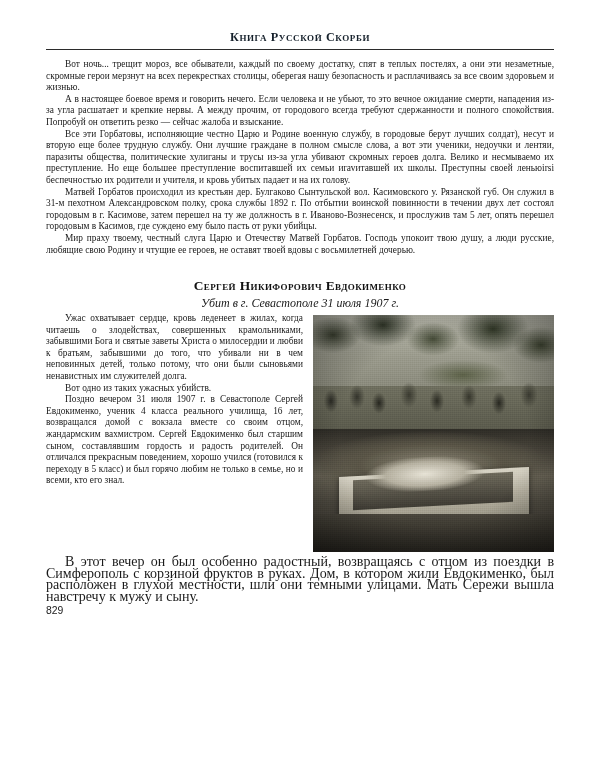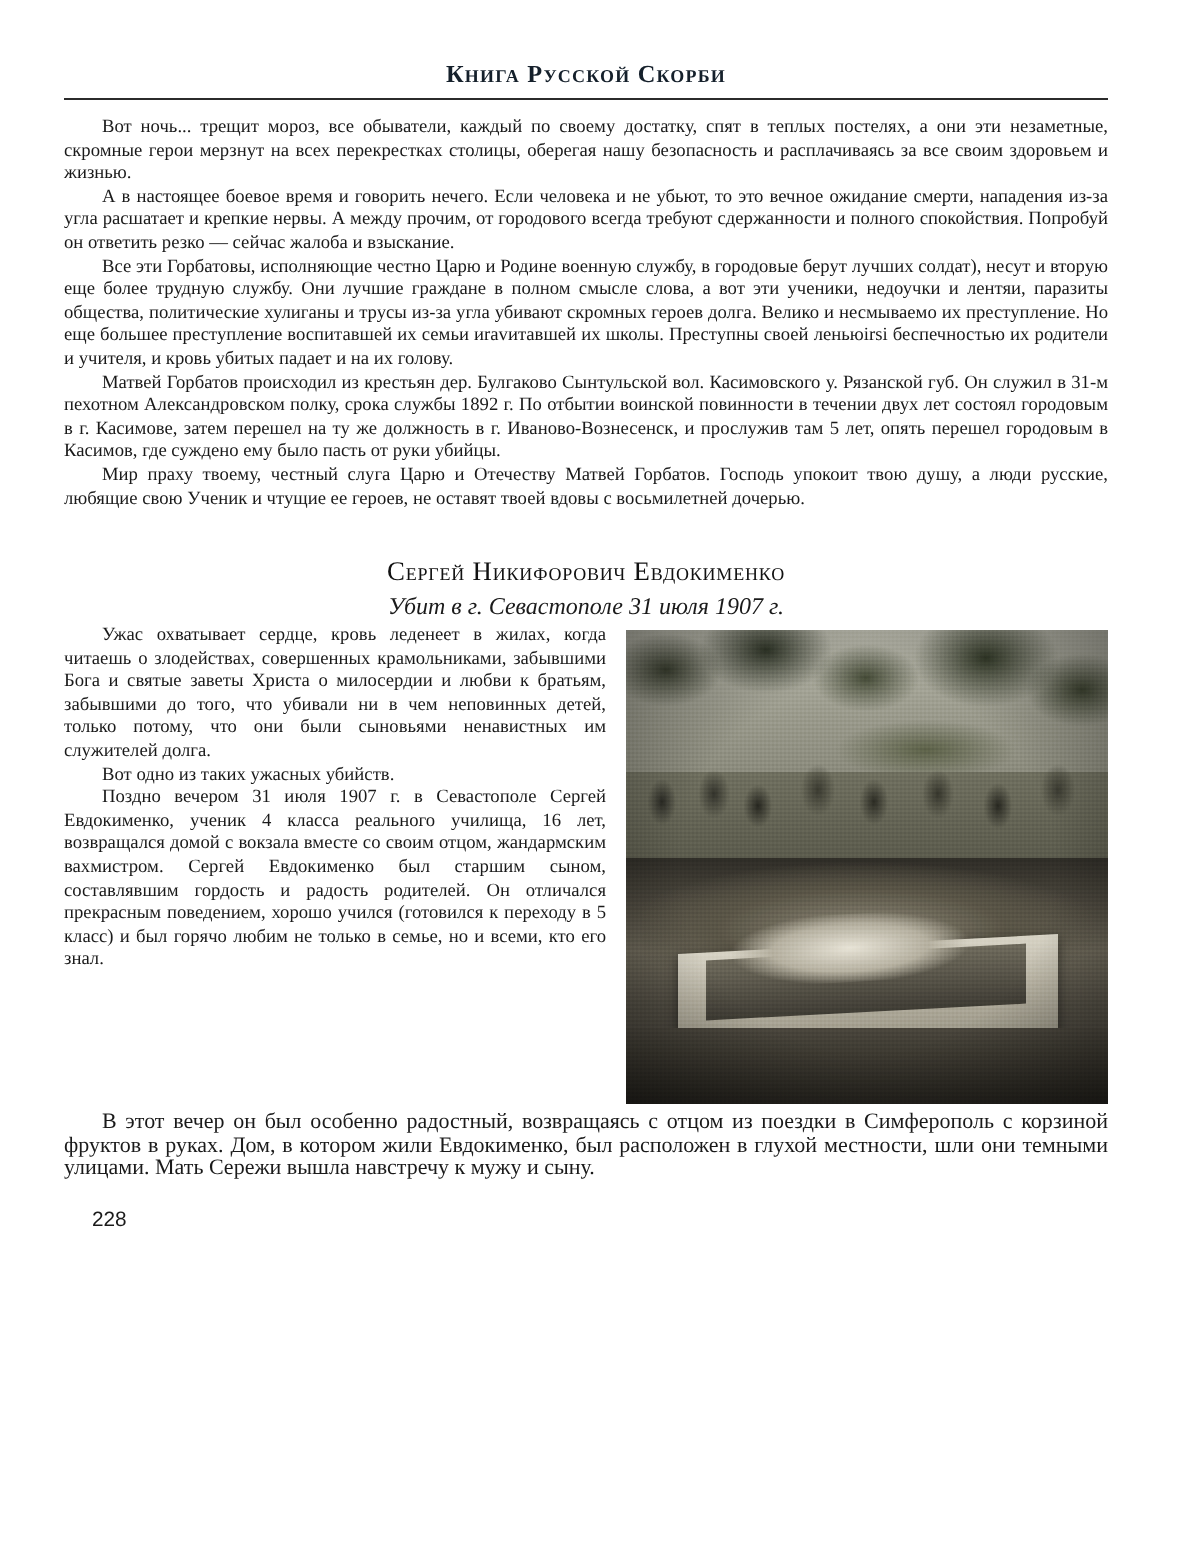--- a/index.html
+++ b/index.html
@@ -10,21 +10,21 @@
     background: #ffffff;
     font-family: "Liberation Serif", serif;
     color: #1a1a1a;
     position: relative;
     overflow: hidden;
   }
   .page {
     position: absolute;
     left: 0; top: 0;
     width: 600px; height: 638px;
-    padding: 30px 46px 0 32px;
+    padding: 30px 46px 0 46px;
   }
   .running-head {
     text-align: center;
     font-variant: small-caps;
     font-weight: bold;
     letter-spacing: 0.6px;
     font-size: 12.2px;
     color: #15202b;
     margin: 0 0 4px 0;
   }
@@ -40,21 +40,21 @@
     font-size: 9.35px;
     line-height: 11.6px;
     hyphens: auto;
     -webkit-hyphens: auto;
   }
   .title-block {
     margin-top: 22px;
     text-align: center;
   }
   .author-name {
-    font-weight: normal;
+    font-weight: bold;
     font-size: 13.4px;
     font-variant: small-caps;
     letter-spacing: 0.4px;
     color: #111;
     text-align: center;
   }
   .subtitle {
     font-style: italic;
     font-size: 10.2px;
     margin-top: 6px;
@@ -160,21 +160,21 @@
     text-align: justify;
     text-indent: 19px;
     font-size: 9.35px;
     line-height: 11.6px;
   }
   .clearer { clear: both; }
   .tail p {
     margin: 0;
     text-align: justify;
     text-indent: 19px;
-    font-size: 11px;
+    font-size: 14px;
     line-height: 11.6px;
   }
   .folio {
     position: absolute;
     left: 46px;
     bottom: 22px;
     font-size: 10.4px;
     color: #1a1a1a;
     font-family: "Liberation Sans", sans-serif;
   }
@@ -185,21 +185,21 @@
 <div class="page">
 
   <div class="running-head">Книга Русской Скорби</div>
   <hr class="rule">
 
   <div class="body-text">
     <p>Вот ночь... трещит мороз, все обыватели, каждый по своему достатку, спят в теплых постелях, а они эти незаметные, скромные герои мерзнут на всех перекрестках столицы, оберегая нашу безопасность и расплачиваясь за все своим здоровьем и жизнью.</p>
     <p>А в настоящее боевое время и говорить нечего. Если человека и не убьют, то это вечное ожидание смерти, нападения из-за угла расшатает и крепкие нервы. А между прочим, от городового всегда требуют сдержанности и полного спокойствия. Попробуй он ответить резко — сейчас жалоба и взыскание.</p>
     <p>Все эти Горбатовы, исполняющие честно Царю и Родине военную службу, в городовые берут лучших солдат), несут и вторую еще более трудную службу. Они лучшие граждане в полном смысле слова, а вот эти ученики, недоучки и лентяи, паразиты общества, политические хулиганы и трусы из-за угла убивают скромных героев долга. Велико и несмываемо их преступление. Но еще большее преступление воспитавшей их семьи иravитавшей их школы. Преступны своей леньюirsi беспечностью их родители и учителя, и кровь убитых падает и на их голову.</p>
     <p>Матвей Горбатов происходил из крестьян дер. Булгаково Сынтульской вол. Касимовского у. Рязанской губ. Он служил в 31-м пехотном Александровском полку, срока службы 1892 г. По отбытии воинской повинности в течении двух лет состоял городовым в г. Касимове, затем перешел на ту же должность в г. Иваново-Вознесенск, и прослужив там 5 лет, опять перешел городовым в Касимов, где суждено ему было пасть от руки убийцы.</p>
-    <p>Мир праху твоему, честный слуга Царю и Отечеству Матвей Горбатов. Господь упокоит твою душу, а люди русские, любящие свою Ученик и чтущие ее героев, не оставят твоей вдовы с восьмилетней дочерью.</p>
+    <p>Мир праху твоему, честный слуга Царю и Отечеству Матвей Горбатов. Господь упокоит твою душу, а люди русские, любящие свою Родину и чтущие ее героев, не оставят твоей вдовы с восьмилетней дочерью.</p>
   </div>
 
   <div class="title-block">
     <div class="author-name">Сергей Никифорович Евдокименко</div>
     <div class="subtitle2">Убит в г. Севастополе 31 июля 1907 г.</div>
   </div>
 
   <div class="after-title wrap-text">
     <div class="photo">
       <div class="sky"></div>
@@ -218,14 +218,14 @@
     <p>Ужас охватывает сердце, кровь леденеет в жилах, когда читаешь о злодействах, совершенных крамольниками, забывшими Бога и святые заветы Христа о милосердии и любви к братьям, забывшими до того, что убивали ни в чем неповинных детей, только потому, что они были сыновьями ненавистных им служителей долга.</p>
     <p>Вот одно из таких ужасных убийств.</p>
     <p>Поздно вечером 31 июля 1907 г. в Севастополе Сергей Евдокименко, ученик 4 класса реального училища, 16 лет, возвращался домой с вокзала вместе со своим отцом, жандармским вахмистром. Сергей Евдокименко был старшим сыном, составлявшим гордость и радость родителей. Он отличался прекрасным поведением, хорошо учился (готовился к переходу в 5 класс) и был горячо любим не только в семье, но и всеми, кто его знал.</p>
     <div class="clearer"></div>
   </div>
 
   <div class="tail">
     <p>В этот вечер он был особенно радостный, возвращаясь с отцом из поездки в Симферополь с корзиной фруктов в руках. Дом, в котором жили Евдокименко, был расположен в глухой местности, шли они темными улицами. Мать Сережи вышла навстречу к мужу и сыну.</p>
   </div>
 
-  <div class="folio">228</div>
+  <div class="folio">829</div>
 </div>
 
 </body></html>

